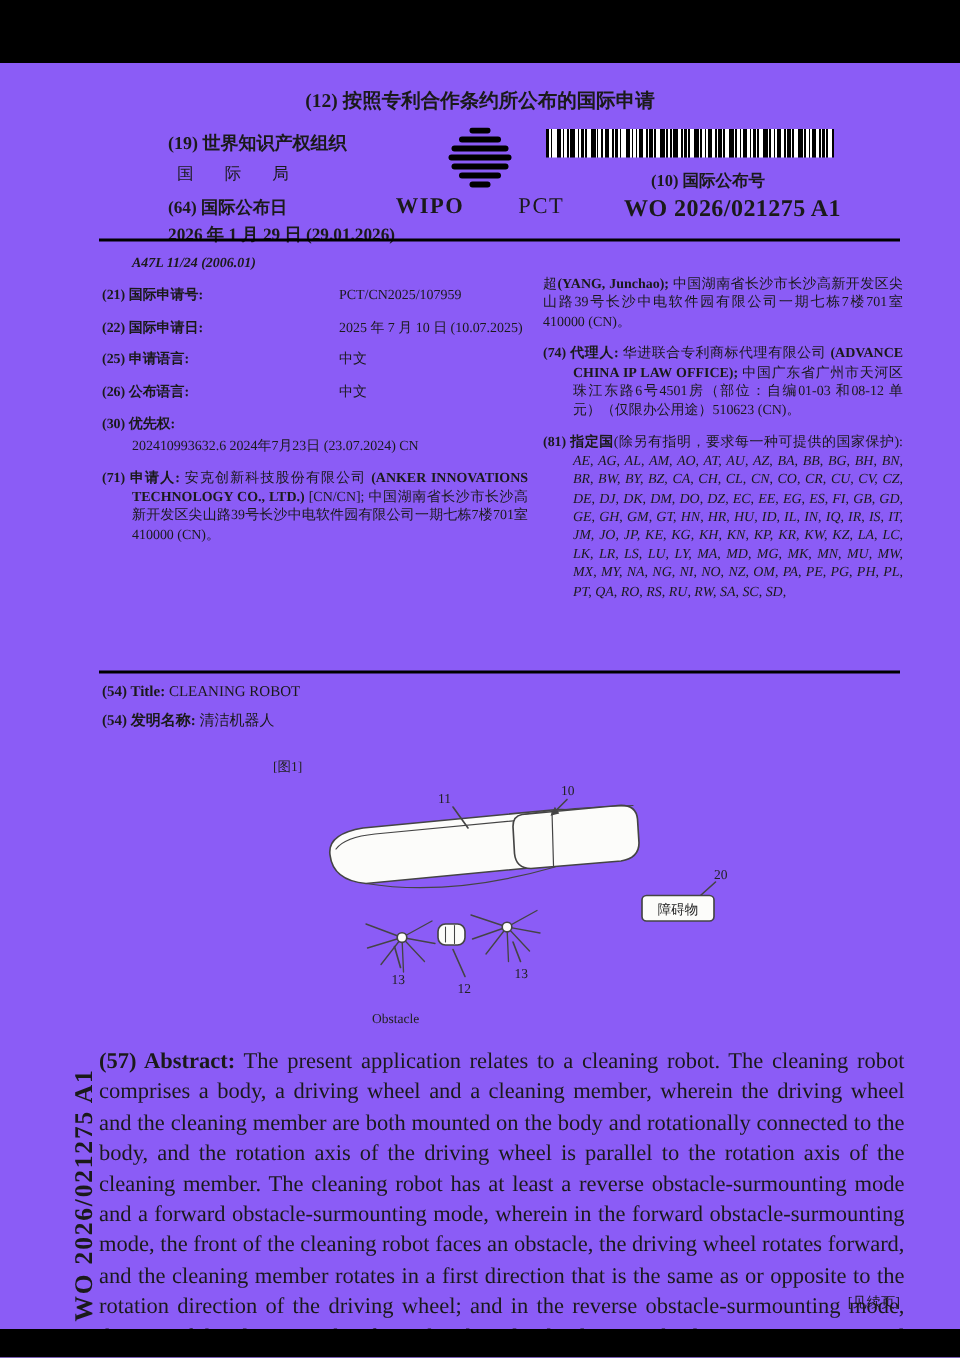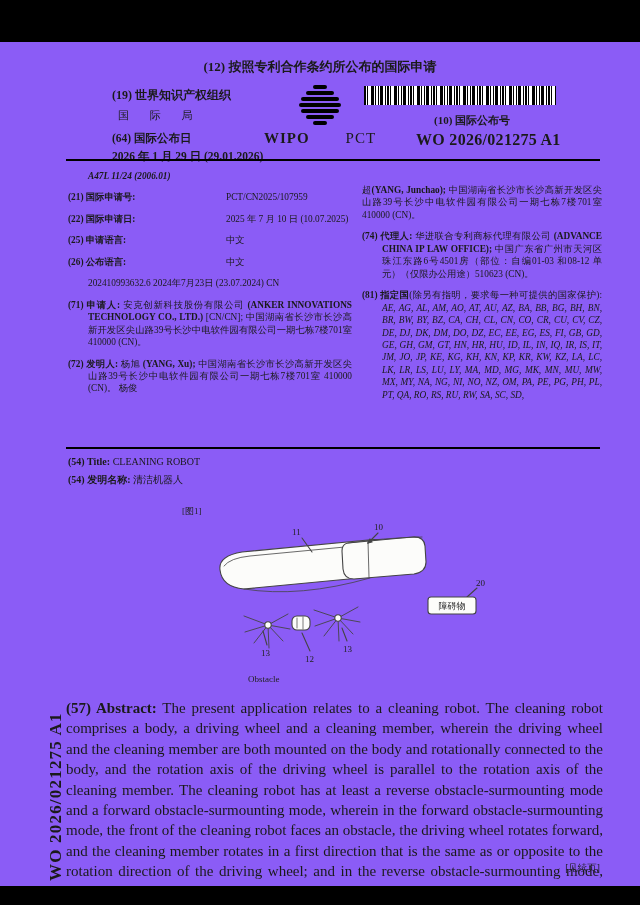--- a/index.html
+++ b/index.html
@@ -137,36 +137,31 @@
         <span class="b">(25) 申请语言:</span>
         <span>中文</span>
       </div>
 
       <div class="pair">
         <span class="b">(26) 公布语言:</span>
         <span>中文</span>
       </div>
 
       <div class="entry">
+        <div class="b">(30) 优先权:</div>
         <div class="sub">202410993632.6      2024年7月23日 (23.07.2024)      CN</div>
       </div>
 
       <p class="hang">
         <span class="b">(71) 申请人:</span>
         <span>安克创新科技股份有限公司</span>
         <span class="b">(ANKER INNOVATIONS TECHNOLOGY CO., LTD.)</span>
         <span>[CN/CN]; 中国湖南省长沙市长沙高新开发区尖山路39号长沙中电软件园有限公司一期七栋7楼701室 410000 (CN)。</span>
       </p>
 
-      <p class="hang">
-        <span class="b">(72) 发明人:</span>
-        <span>杨旭</span>
-        <span class="b">(YANG, Xu);</span>
-        <span>中国湖南省长沙市长沙高新开发区尖山路39号长沙中电软件园有限公司一期七栋7楼701室 410000 (CN)。 杨俊</span>
-      </p>
 
     </div>
 
     <div class="col-right">
 
       <p class="plain-par">
         <span>超</span><span class="b">(YANG, Junchao);</span>
         <span>中国湖南省长沙市长沙高新开发区尖山路39号长沙中电软件园有限公司一期七栋7楼701室 410000 (CN)。</span>
       </p>
 

